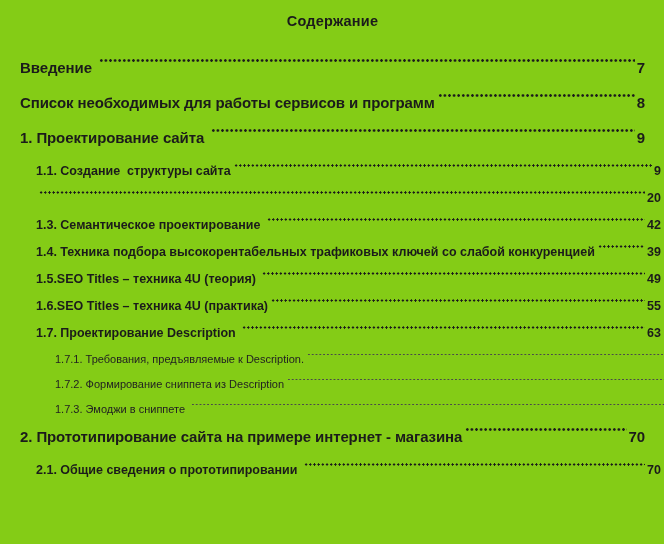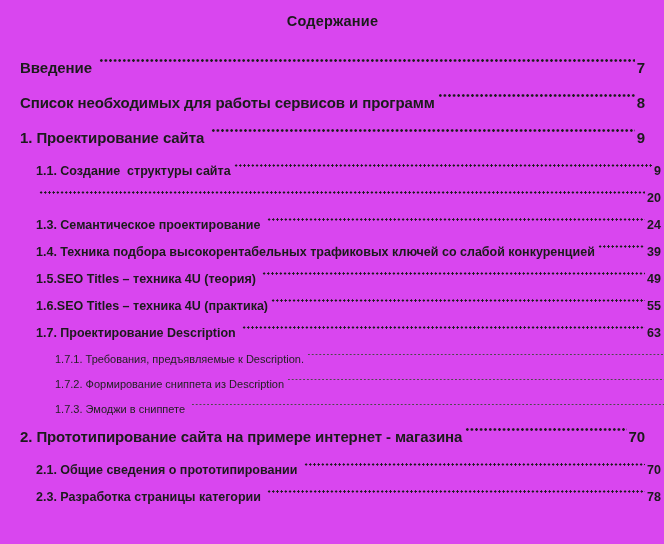--- a/index.html
+++ b/index.html
@@ -5,21 +5,21 @@
   html, body {
     margin: 0;
     padding: 0;
     background: #ffffff;
   }
   .page {
     position: relative;
     width: 664px;
     height: 544px;
     box-sizing: border-box;
-    background: #d946ef;
+    background: #84cc16;
     padding: 13px 19px 0 20px;
     overflow: hidden;
     font-family: "Liberation Sans", sans-serif;
     color: #1b1b1b;
   }
   .doc-title {
     text-align: center;
     font-size: 14.5px;
     font-weight: 700;
     margin: 0 0 29px 0;
@@ -107,21 +107,21 @@
         <span class="leader"></span>
         <span class="pagenum">9</span>
       </div>
       <div class="toc-row lv1">
         <span class="leader"></span>
         <span class="pagenum">20</span>
       </div>
       <div class="toc-row lv1">
         <span class="label">1.3. Семантическое проектирование </span>
         <span class="leader"></span>
-        <span class="pagenum">24</span>
+        <span class="pagenum">42</span>
       </div>
       <div class="toc-row lv1">
         <span class="label">1.4. Техника подбора высокорентабельных трафиковых ключей со слабой конкуренцией</span>
         <span class="leader"></span>
         <span class="pagenum">39</span>
       </div>
       <div class="toc-row lv1">
         <span class="label">1.5.SEO Titles – техника 4U (теория) </span>
         <span class="leader"></span>
         <span class="pagenum">49</span>
@@ -151,19 +151,14 @@
       <div class="toc-row lv0">
         <span class="label">2. Прототипирование сайта на примере интернет - магазина</span>
         <span class="leader"></span>
         <span class="pagenum">70</span>
       </div>
       <div class="toc-row lv1">
         <span class="label">2.1. Общие сведения о прототипировании </span>
         <span class="leader"></span>
         <span class="pagenum">70</span>
       </div>
-      <div class="toc-row lv1">
-        <span class="label">2.3. Разработка страницы категории </span>
-        <span class="leader"></span>
-        <span class="pagenum">78</span>
-      </div>
     </div>
 </div>
 
 </body></html>

